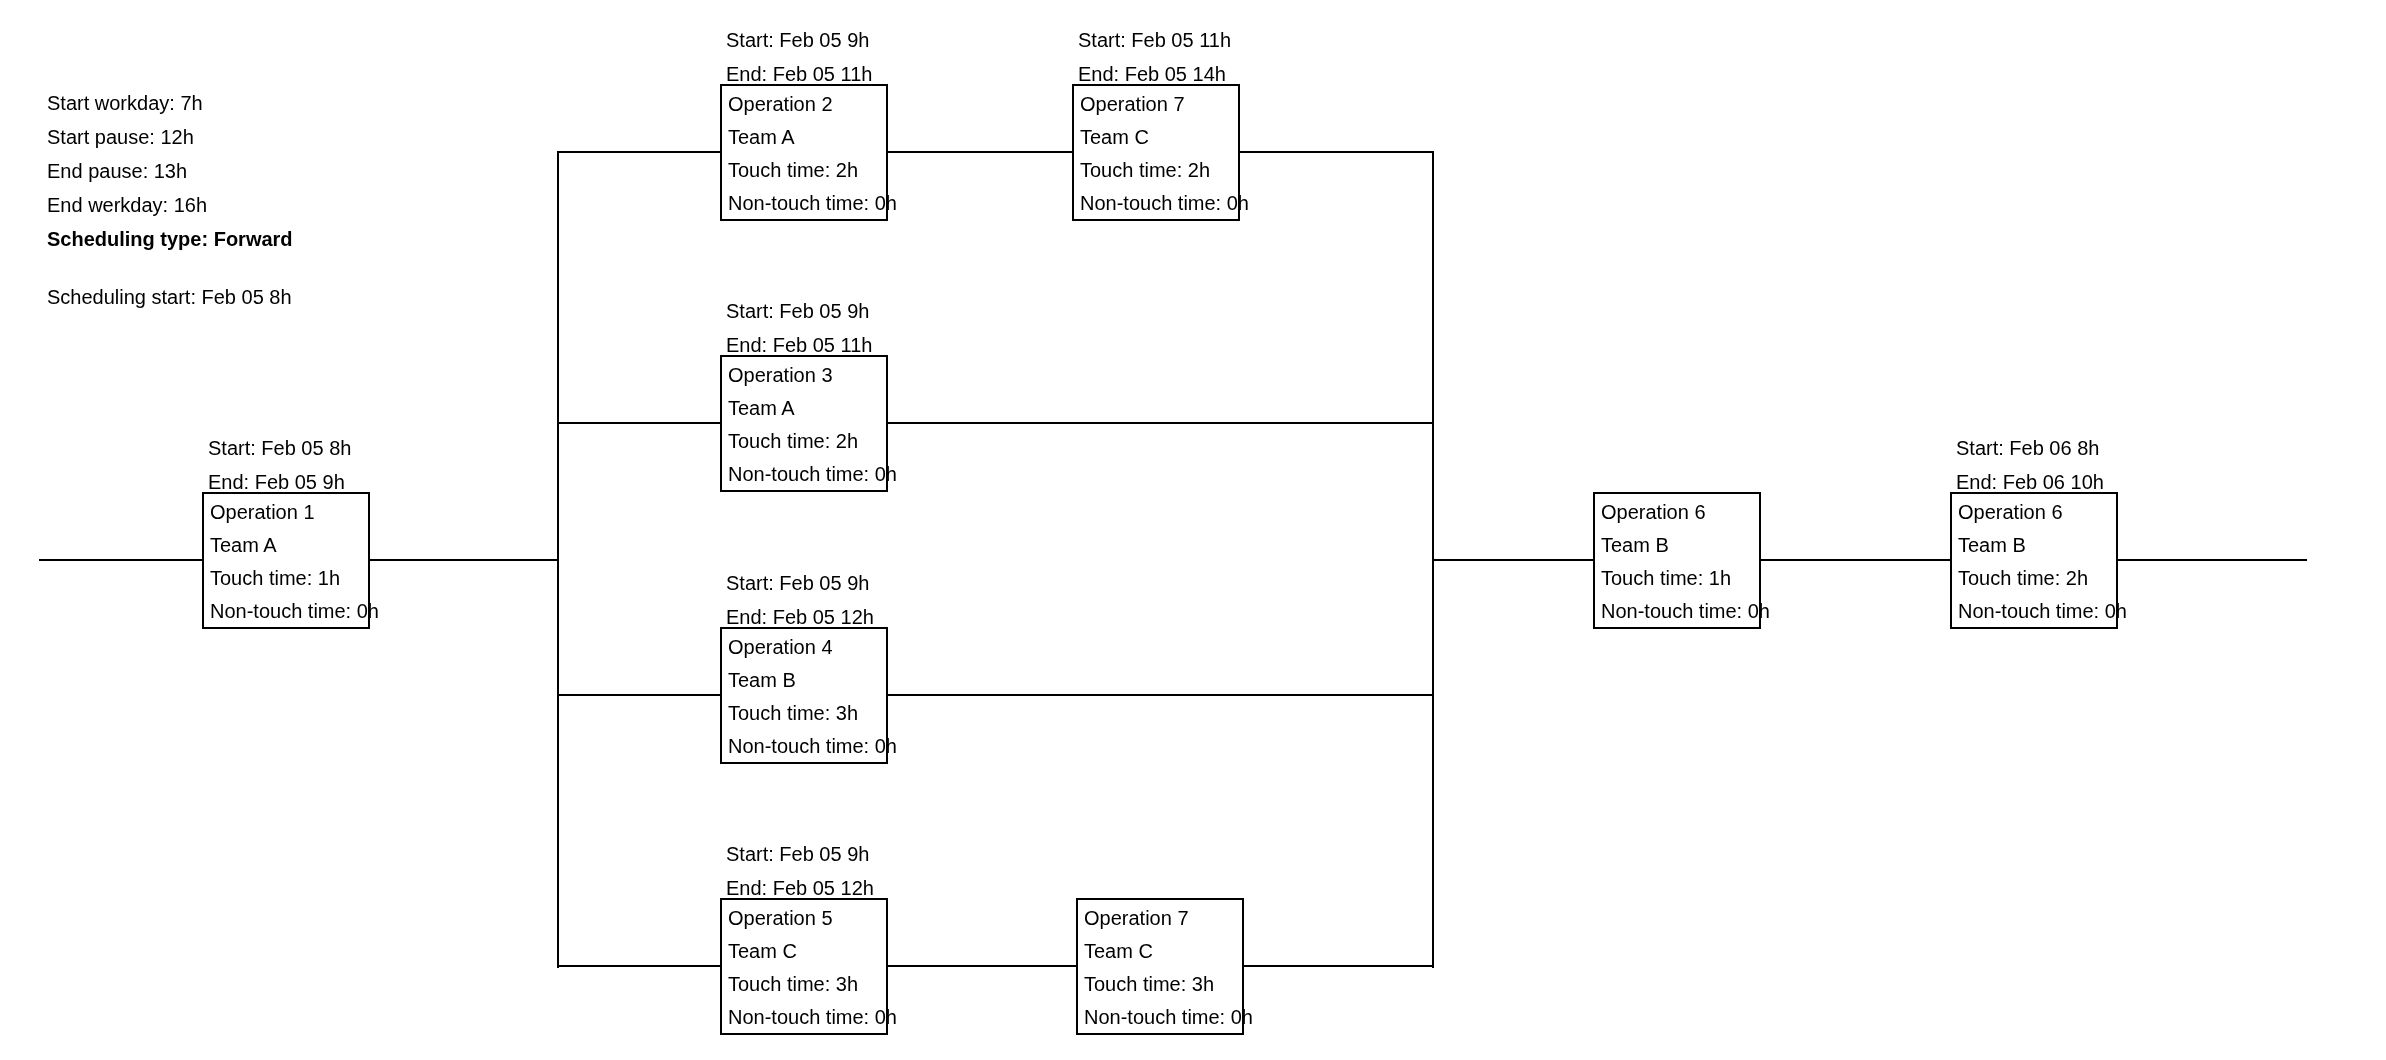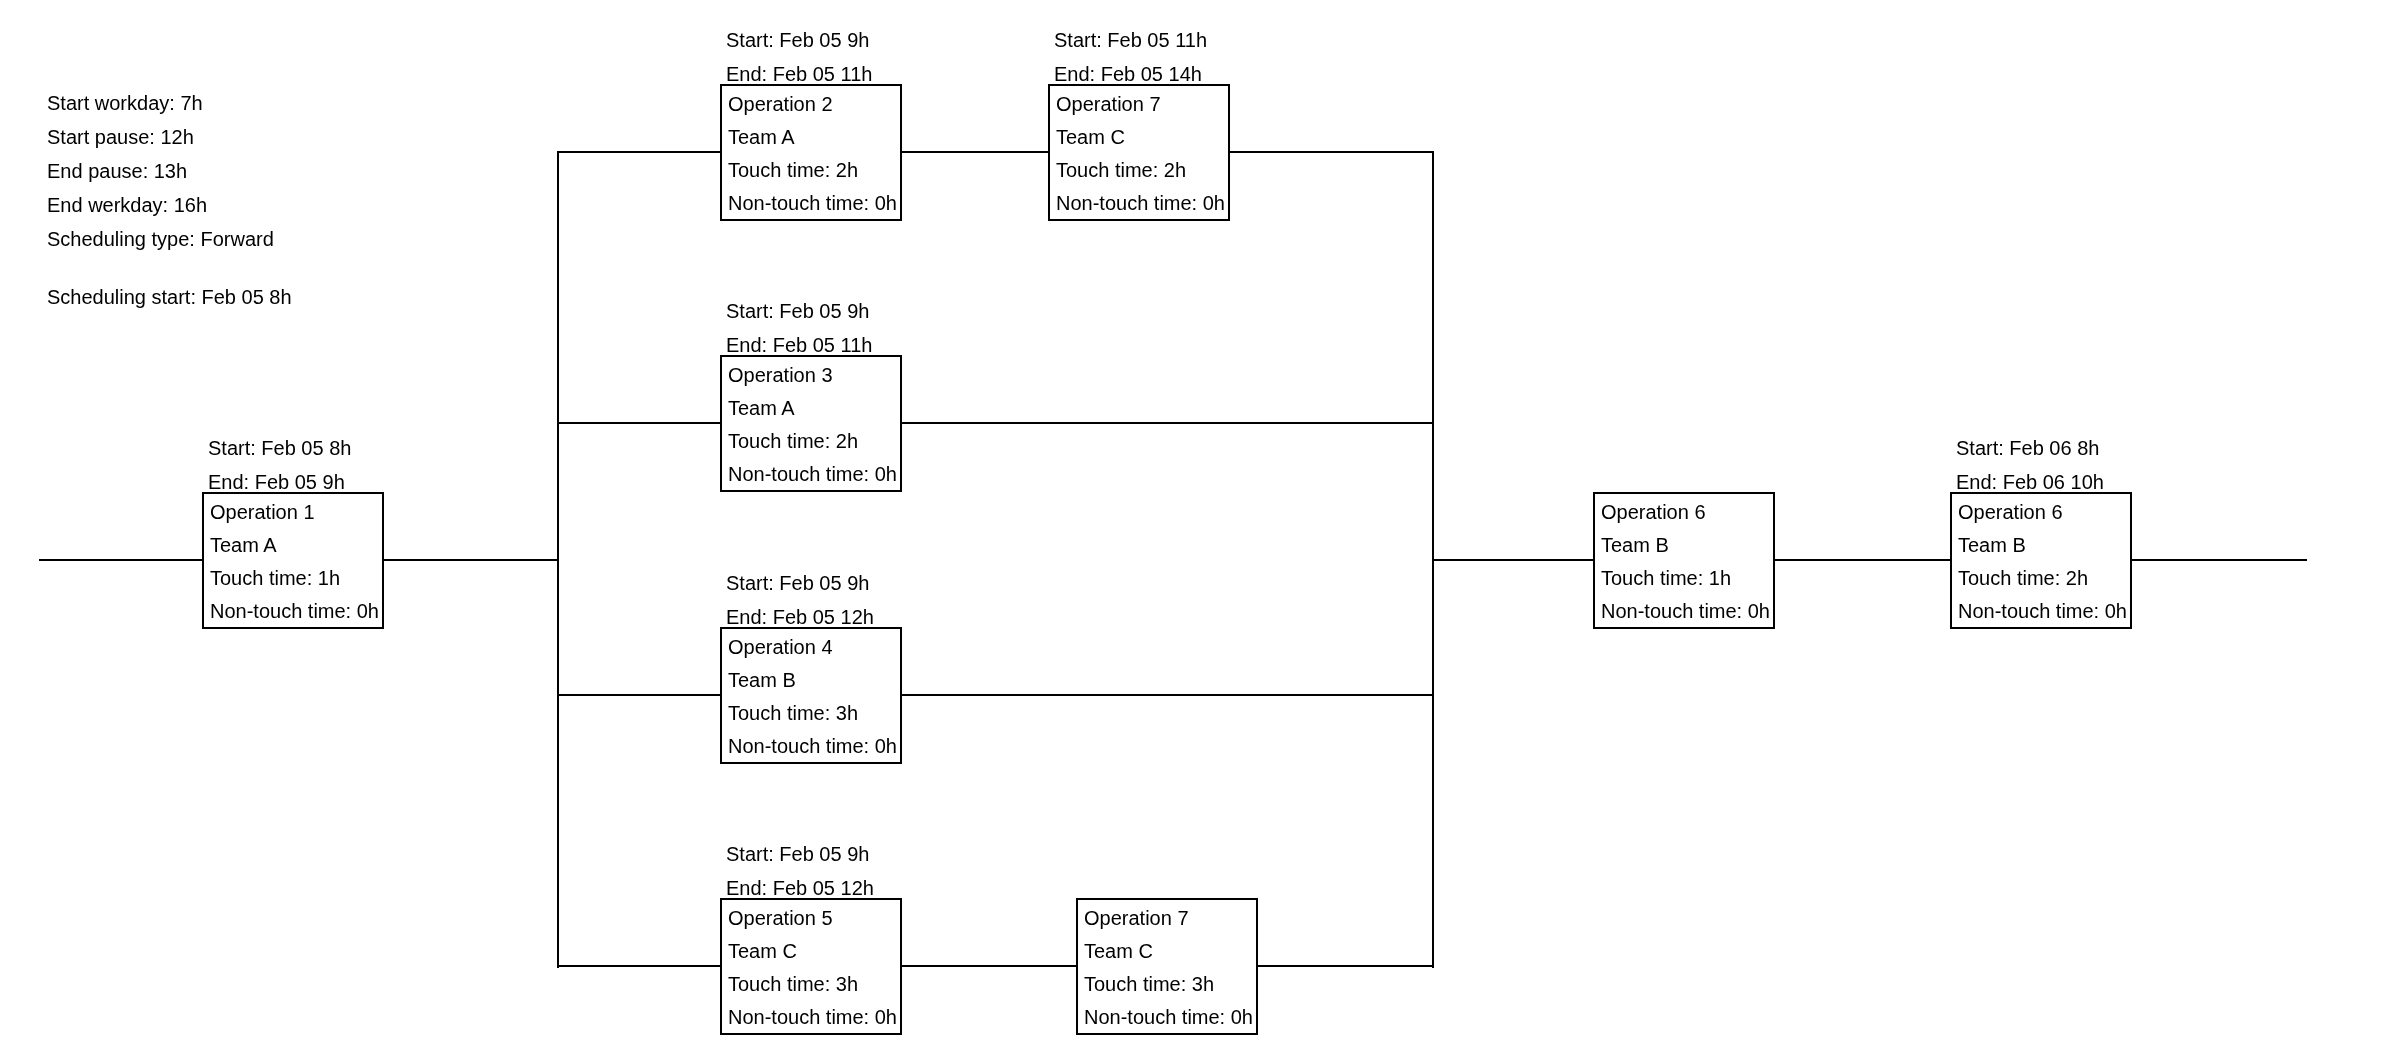--- a/index.html
+++ b/index.html
@@ -12,37 +12,37 @@
   .l-input {left:39px;  top:559px; width:520px; height:2px}
   .l-split {left:557px; top:151px; width:2px;   height:817px}
   .l-row1  {left:557px; top:151px; width:877px; height:2px}
   .l-row2  {left:557px; top:422px; width:877px; height:2px}
   .l-row4  {left:557px; top:694px; width:877px; height:2px}
   .l-row5  {left:557px; top:965px; width:877px; height:2px}
   .l-merge {left:1432px;top:151px; width:2px;   height:817px}
   .l-output{left:1432px;top:559px; width:875px; height:2px}
 
   .legend{position:absolute;left:47px;top:86px;line-height:34px;z-index:2;white-space:nowrap}
-  .legend .bold{font-weight:normal}
+  .legend .bold{font-weight:bold}
   .legend .sched-start{margin-top:24px}
 
   .node{position:absolute;z-index:2}
   .pos-op1{left:202px; top:492px}
   .pos-op2{left:720px; top:84px}
   .pos-op3{left:720px; top:355px}
   .pos-op4{left:720px; top:627px}
   .pos-op5{left:720px; top:898px}
   .pos-op6{left:1593px;top:492px}
-  .pos-op7{left:1048px;top:84px}
+  .pos-op7{left:1072px;top:84px}
   .pos-op8{left:1950px;top:492px}
   .pos-op9{left:1076px;top:898px}
 
   .labels{position:absolute;left:6px;top:-61px;line-height:34px;white-space:nowrap}
   .box{
-    width:182px;height:137px;box-sizing:border-box;
+    width:168px;height:137px;box-sizing:border-box;
     border:2.5px solid #000;background:#fff;
     padding:2px 0 0 6px;line-height:33px;white-space:nowrap;
   }
 </style>
 </head>
 <body>
 
 <div class="stage">
 
   <div class="line l-input"></div>

